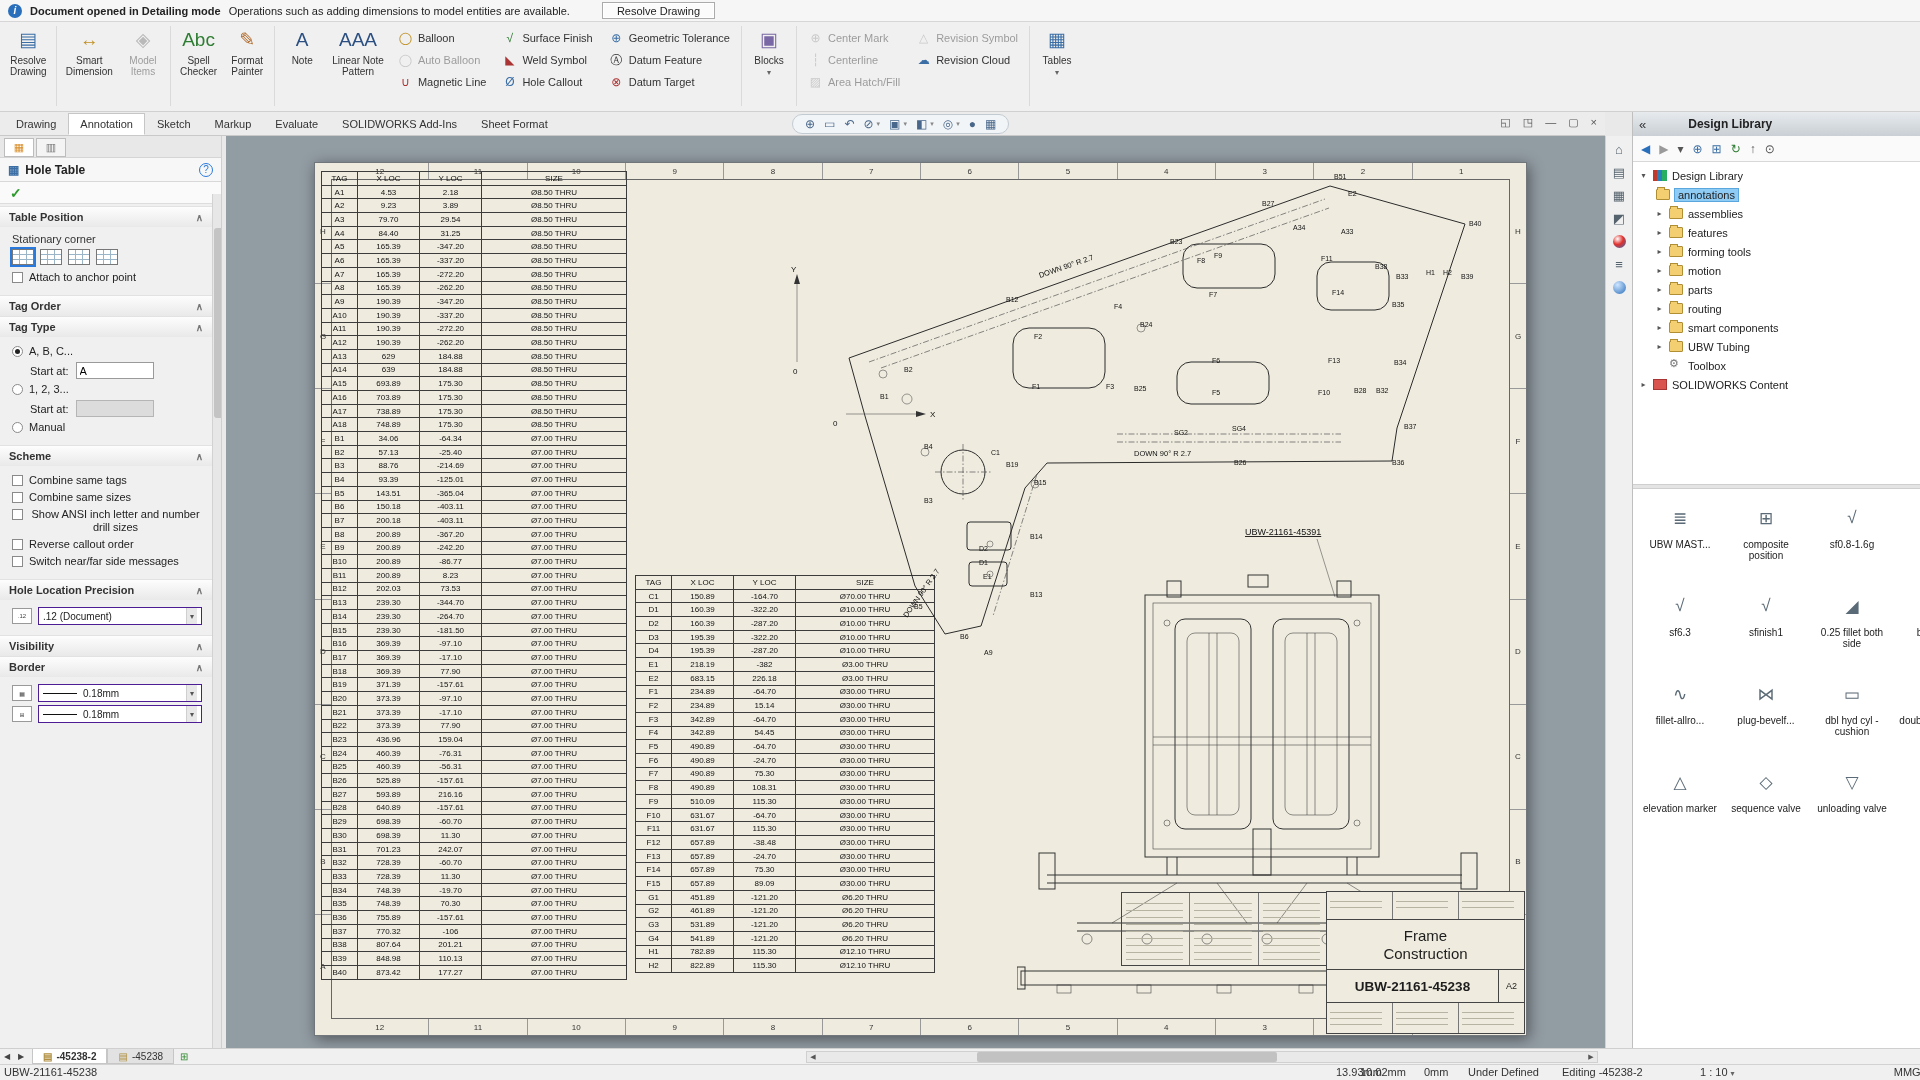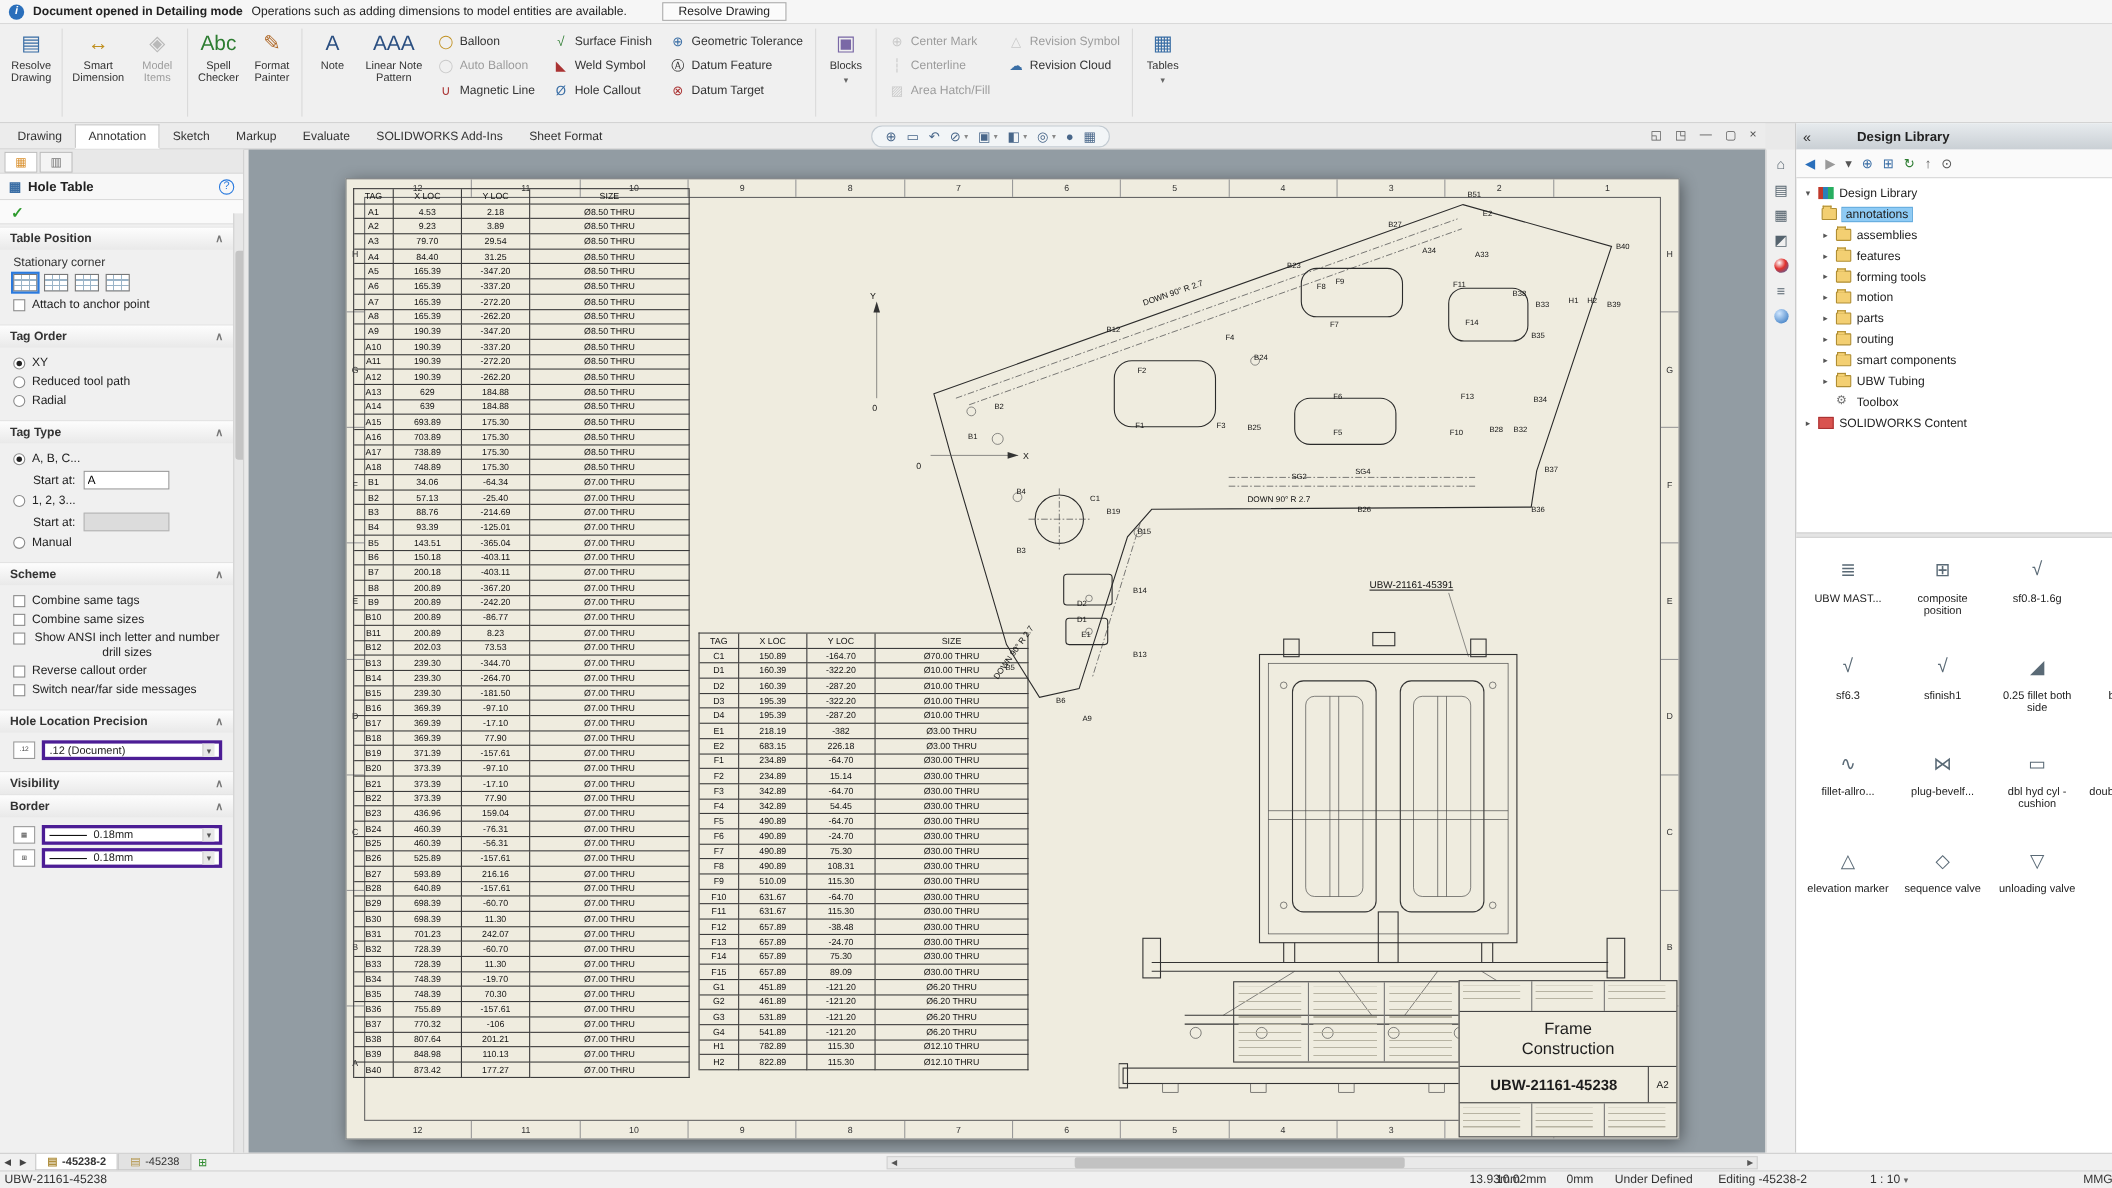--- a/index.html
+++ b/index.html
@@ -53,21 +53,21 @@
   .cb{width:11px;height:11px;border:1px solid #8a8a8a;background:#fff;flex:none;position:relative;margin-top:1px;}
   .cb.on::after{content:"✓";position:absolute;left:0;top:-3px;font-size:11px;color:#1464c8;font-weight:bold;}
   .tprow{display:flex;gap:6px;margin:4px 0 6px;}
   .tpicon{width:22px;height:16px;border:1px solid #777;background-image:repeating-linear-gradient(to bottom,transparent 0 4px,#9ab4c8 4px 5px),repeating-linear-gradient(to right,transparent 0 6px,#9ab4c8 6px 7px);background-color:#fff;}
   .tpicon.sel{outline:2px solid #2a7ade;}
   .startrow{display:flex;align-items:center;gap:7px;margin:3px 0 3px 18px;}
   .pm-input{width:78px;height:17px;border:1px solid #9a9a9a;background:#fff;font-size:11px;padding:0 3px;font-family:inherit;}
   .pm-input.disabled{background:#dcdcdc;border-color:#b5b5b5;}
   .selrow{display:flex;align-items:center;gap:6px;margin:3px 0;}
   .precico{width:20px;height:16px;border:1px solid #999;background:#fff;font-size:6px;color:#444;display:flex;align-items:center;justify-content:center;flex:none;}
-  .pm-select{flex:1;height:18px;border:3px solid #4c1d95;background:#fff;display:flex;align-items:center;gap:6px;padding:0 4px;font-size:10px;}
+  .pm-select{flex:1;height:18px;border:1px solid #4c1d95;background:#fff;display:flex;align-items:center;gap:6px;padding:0 4px;font-size:10px;}
   .pm-select .sarr{margin-left:auto;background:#e8e8e8;border-left:1px solid #cfcfcf;align-self:stretch;display:flex;align-items:center;padding:0 3px;font-size:8px;color:#555;}
   .lineg{width:34px;height:0;border-top:1.5px solid #111;}
   
   #canvas{position:absolute;left:226px;top:0;width:1379px;height:912px;background:#929ca3;overflow:hidden;}
   #sheet{position:absolute;left:88px;top:26px;width:1213px;height:874px;background:#efecdf;border:1px solid #70767a;box-shadow:2px 3px 14px rgba(0,0,0,.45);}
   #inframe{position:absolute;inset:16px;border:1px solid #666;pointer-events:none;}
   .zstrip{position:absolute;display:flex;font-size:8px;color:#333;justify-content:space-between;}
   #zt{top:0;left:16px;right:16px;height:16px;}
   #zb{bottom:0;left:16px;right:16px;height:16px;}
   #zl{left:0;top:16px;bottom:16px;width:16px;flex-direction:column;}
@@ -341,34 +341,20 @@
                 <span>Attach to anchor point</span>
               </div>
             </div>
         </div>
       </div>
 
       <div class="pm-sec">
         <div class="pm-sec-h">
           <span>Tag Order</span>
           <span class="chev">∧</span>
-          </div>
-        <div class="pm-body" id="tagorder-body">
-            <div class="optrow">
-              <span class="rad on"></span>
-              <span>XY</span>
-            </div>
-            <div class="optrow">
-              <span class="rad"></span>
-              <span>Reduced tool path</span>
-            </div>
-            <div class="optrow">
-              <span class="rad"></span>
-              <span>Radial</span>
-            </div>
           </div>
       </div>
 
       <div class="pm-sec">
         <div class="pm-sec-h">
           <span>Tag Type</span>
           <span class="chev">∧</span>
           </div>
         <div class="pm-body">
           <div class="optrow">

